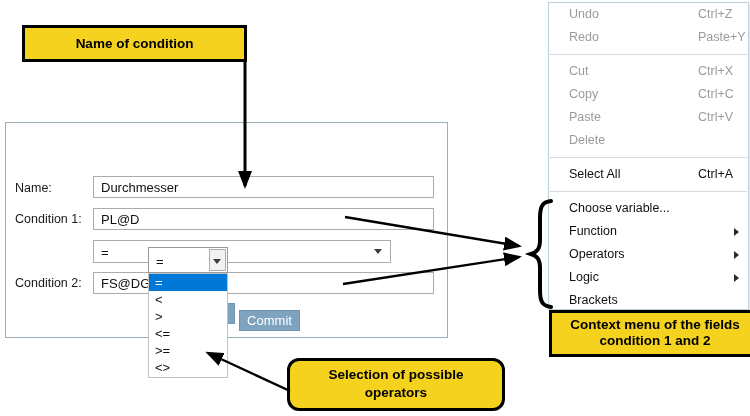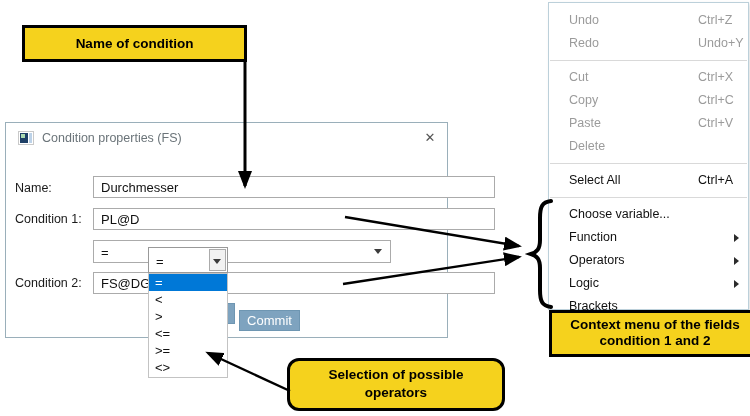--- a/index.html
+++ b/index.html
@@ -12,21 +12,21 @@
   .titlebar { position:absolute; left:0; top:0; width:100%; height:30px; background:#fff; }
   .dlg-icon { position:absolute; left:12px; top:8px; width:16px; height:14px;
               border:1px solid #c9c9c9; background:#fff; }
   .dlg-icon .ic-main { position:absolute; left:1px; top:1px; width:8px; height:10px; background:#1d3f66; }
   .dlg-icon .ic-dot  { position:absolute; left:2px; top:2px; width:4px; height:4px; background:#a8d8b0; }
   .dlg-icon .ic-side { position:absolute; left:10px; top:1px; width:3px; height:10px; background:#bcd2e8; }
   .dlg-title { position:absolute; left:36px; top:8px; font-size:12.5px; color:#6b7479; }
   .dlg-close { position:absolute; right:8px; top:6px; width:18px; height:18px;
                font-size:13px; color:#555; text-align:center; line-height:18px; cursor:default; }
   .frow-label { position:absolute; left:9px; font-size:12.5px; color:#1a1a1a; }
-  .tfield { position:absolute; left:87px; width:402px; height:22px; background:#fff;
+  .tfield { position:absolute; left:87px; width:341px; height:22px; background:#fff;
             border:1px solid #ababab; font-size:13px; color:#111; padding:3px 0 0 7px; }
   .combo-wide { position:absolute; left:87px; top:117px; width:298px; height:23px;
                 background:#fff; border:1px solid #ababab; font-size:13px; color:#111; padding:4px 0 0 7px; }
   .tri-down { width:0; height:0; border-left:4px solid transparent; border-right:4px solid transparent;
               border-top:5px solid #3c3c3c; display:inline-block; }
   .combo-wide .tri-down { position:absolute; right:8px; top:8px; }
   .btn { position:absolute; top:180px; height:21px; background:#7ea3bf; border:1px solid #6e96b2;
          color:#fff; font-size:13px; text-align:center; line-height:19px; }
   .btn-hidden { left:165px; width:64px; }
   .btn-commit { left:233px; width:61px;margin-top:7px; }
@@ -39,21 +39,21 @@
               background:#f2f2f2; border:1px solid #ababab; }
   .op-combo .tri-down { position:absolute; right:4px; top:9px; }
   .op-list { position:absolute; left:148px; top:273px; width:80px; height:105px;
              background:#fff; border:1px solid #c3c3c3; z-index:3; font-size:13px; }
   .op-item { height:17px; line-height:17px; padding-left:6px; color:#111; }
   .op-item.selected { background:#0078d7; color:#fff; }
 
   
   .cmenu { position:absolute; left:548px; top:2px; width:201px; height:308px;
            background:#fff; border:1px solid #bcd0da; box-shadow:2px 2px 4px rgba(0,0,0,.12);
-           z-index:2; padding-top:6px; font-size:12.5px; }
+           z-index:2; padding-top:0; font-size:12.5px; }
   .mi { position:relative; height:23px; line-height:23px; padding-left:20px; color:#111; }
   .mi.disabled { color:#9b9b9b; }
   .mi .sc { position:absolute; left:149px; top:0; }
   .mi .sub { position:absolute; right:9px; top:8px; width:0; height:0;
              border-top:4px solid transparent; border-bottom:4px solid transparent;
              border-left:5px solid #2b2b2b; }
   .msep { height:1px; background:#d9d9d9; margin:5px 1px; }
 
   
   .callout { position:absolute; background:#f5d21d; border:3px solid #000; color:#000;
@@ -63,29 +63,20 @@
   .co-ops  { left:287px; top:358px; width:218px; padding:5px 10px 6px 10px; line-height:18px;border-radius:12px; }
 
   
   .overlay { position:absolute; left:0; top:0; width:750px; height:416px;
              z-index:5; pointer-events:none; }
 </style>
 </head>
 <body>
 
 <div class="dialog">
-  <div class="titlebar">
-    <span class="dlg-icon">
-      <span class="ic-main"></span>
-        <span class="ic-dot"></span>
-        <span class="ic-side"></span>
-    </span>
-    <span class="dlg-title">Condition properties (FS)</span>
-    <span class="dlg-close">✕</span>
-  </div>
 
   <span class="frow-label" style="top:58px">Name:</span>
   <div class="tfield" style="top:53px">Durchmesser</div>
 
   <span class="frow-label" style="top:89px">Condition 1:</span>
   <div class="tfield" style="top:85px">PL@D</div>
 
   <div class="combo-wide">
     <span>=</span>
     <span class="tri-down"></span>
@@ -111,21 +102,21 @@
   <div class="op-item">&lt;=</div>
   <div class="op-item">&gt;=</div>
   <div class="op-item">&lt;&gt;</div>
 </div>
 
 <div class="cmenu">
   <div class="mi disabled">
     <span>Undo</span><span class="sc">Ctrl+Z</span>
   </div>
   <div class="mi disabled">
-    <span>Redo</span><span class="sc">Undo+Y</span>
+    <span>Redo</span><span class="sc">Paste+Y</span>
   </div>
   <div class="msep"></div>
   <div class="mi disabled">
     <span>Cut</span><span class="sc">Ctrl+X</span>
   </div>
   <div class="mi disabled">
     <span>Copy</span><span class="sc">Ctrl+C</span>
   </div>
   <div class="mi disabled">
     <span>Paste</span><span class="sc">Ctrl+V</span>

